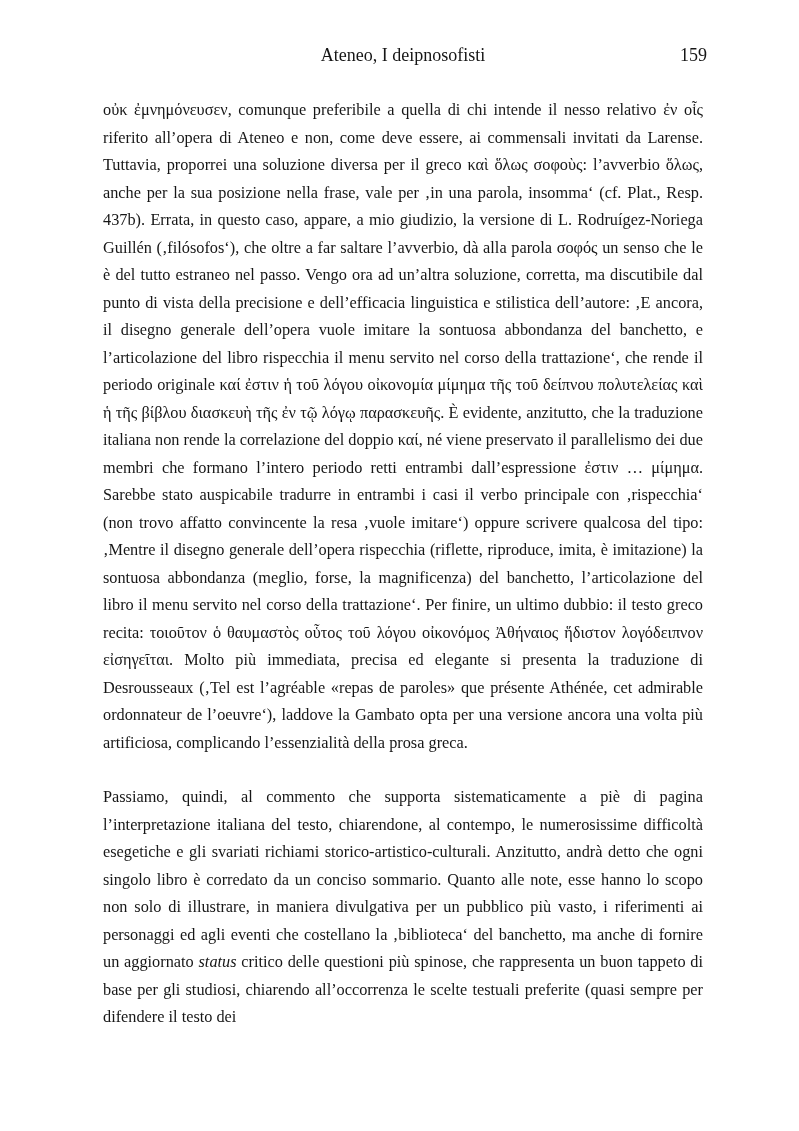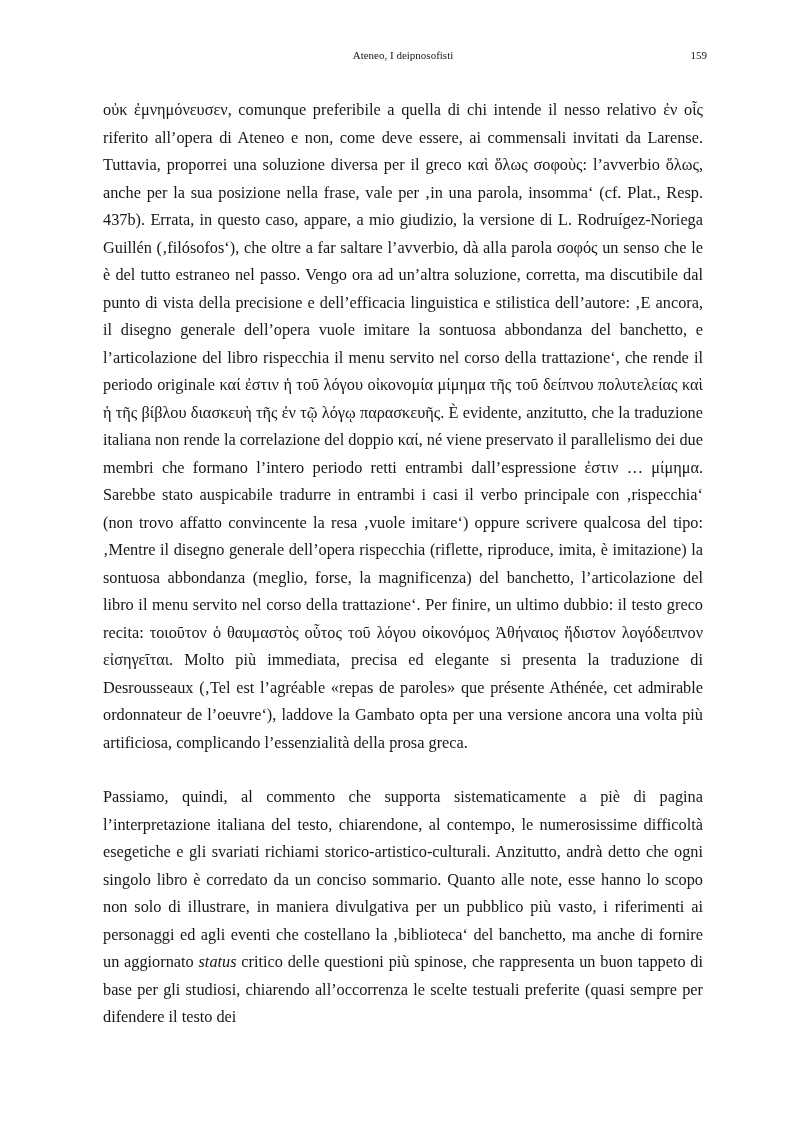--- a/index.html
+++ b/index.html
@@ -14,21 +14,21 @@
     background: #ffffff;
     font-family: "Liberation Serif", "DejaVu Serif", serif;
     color: #161616;
     overflow: hidden;
   }
   .running-header {
     position: absolute;
     top: 46px;
     left: 95px;
     width: 616px;
-    font-size: 11px;
+    font-size: 18px;
     line-height: 18px;
     text-align: center;
   }
   .page-number {
     position: absolute;
     right: 4px;
     top: 0;
     text-align: right;
   }
   .body-text {

